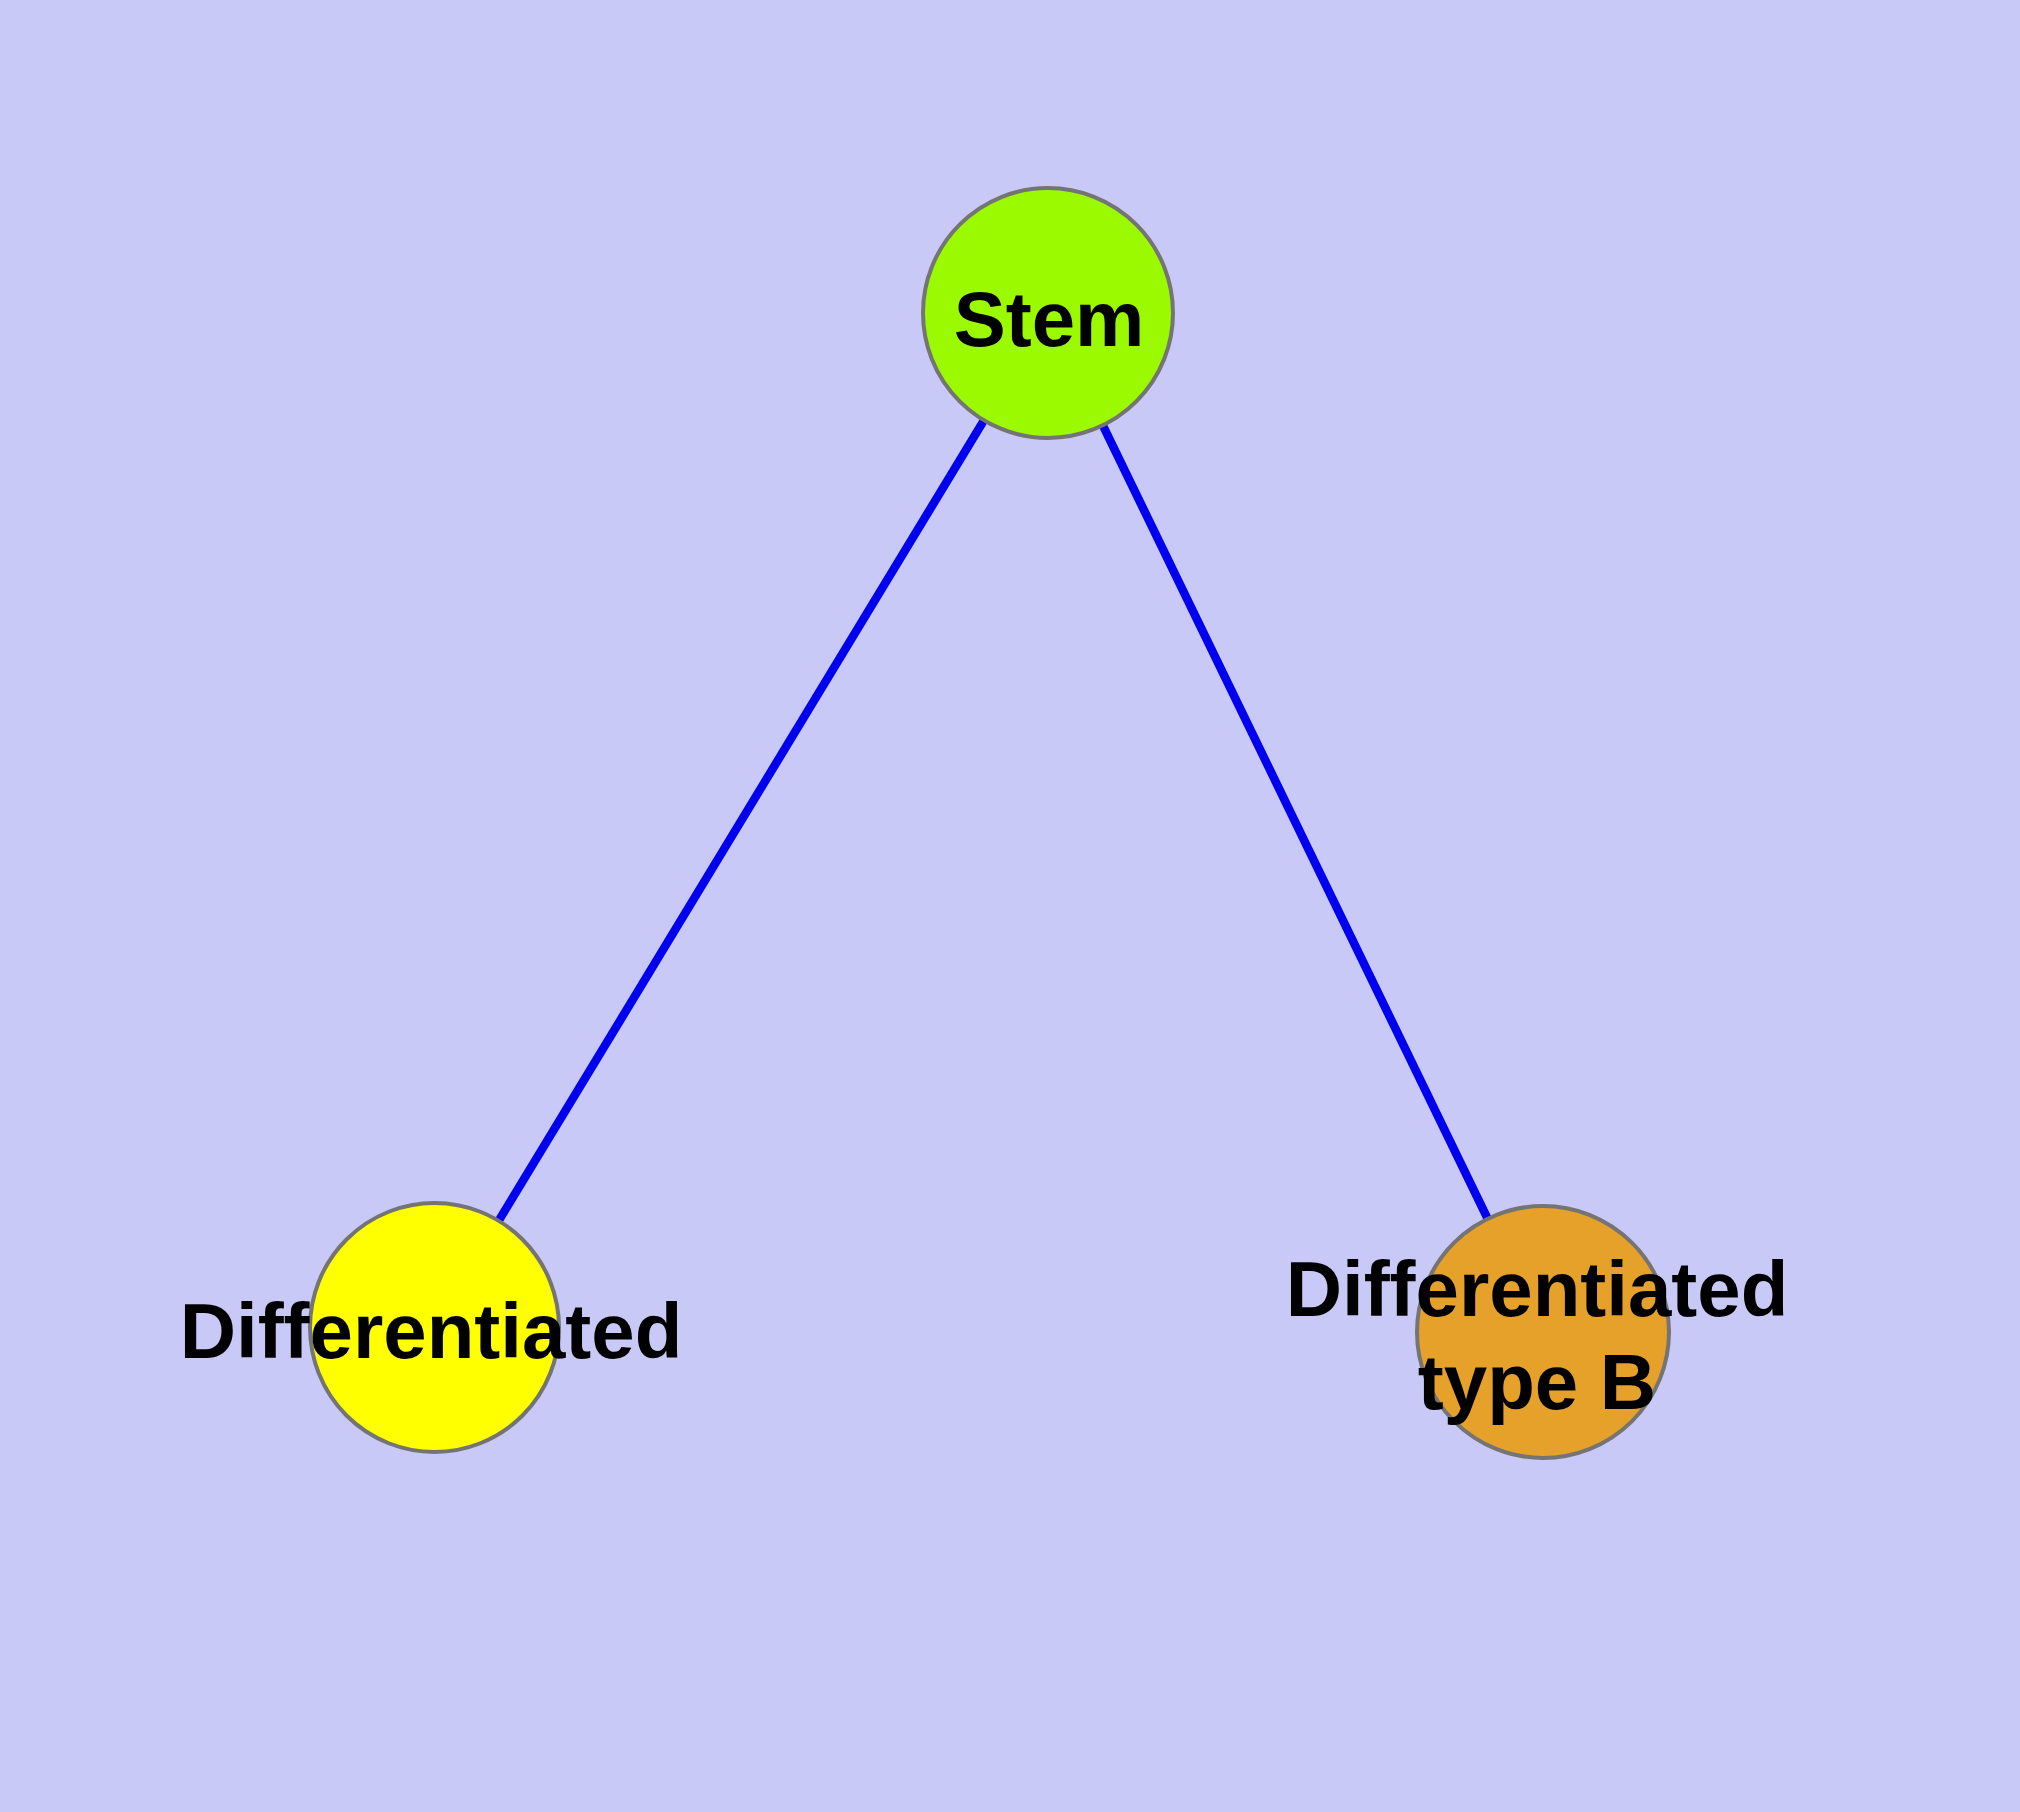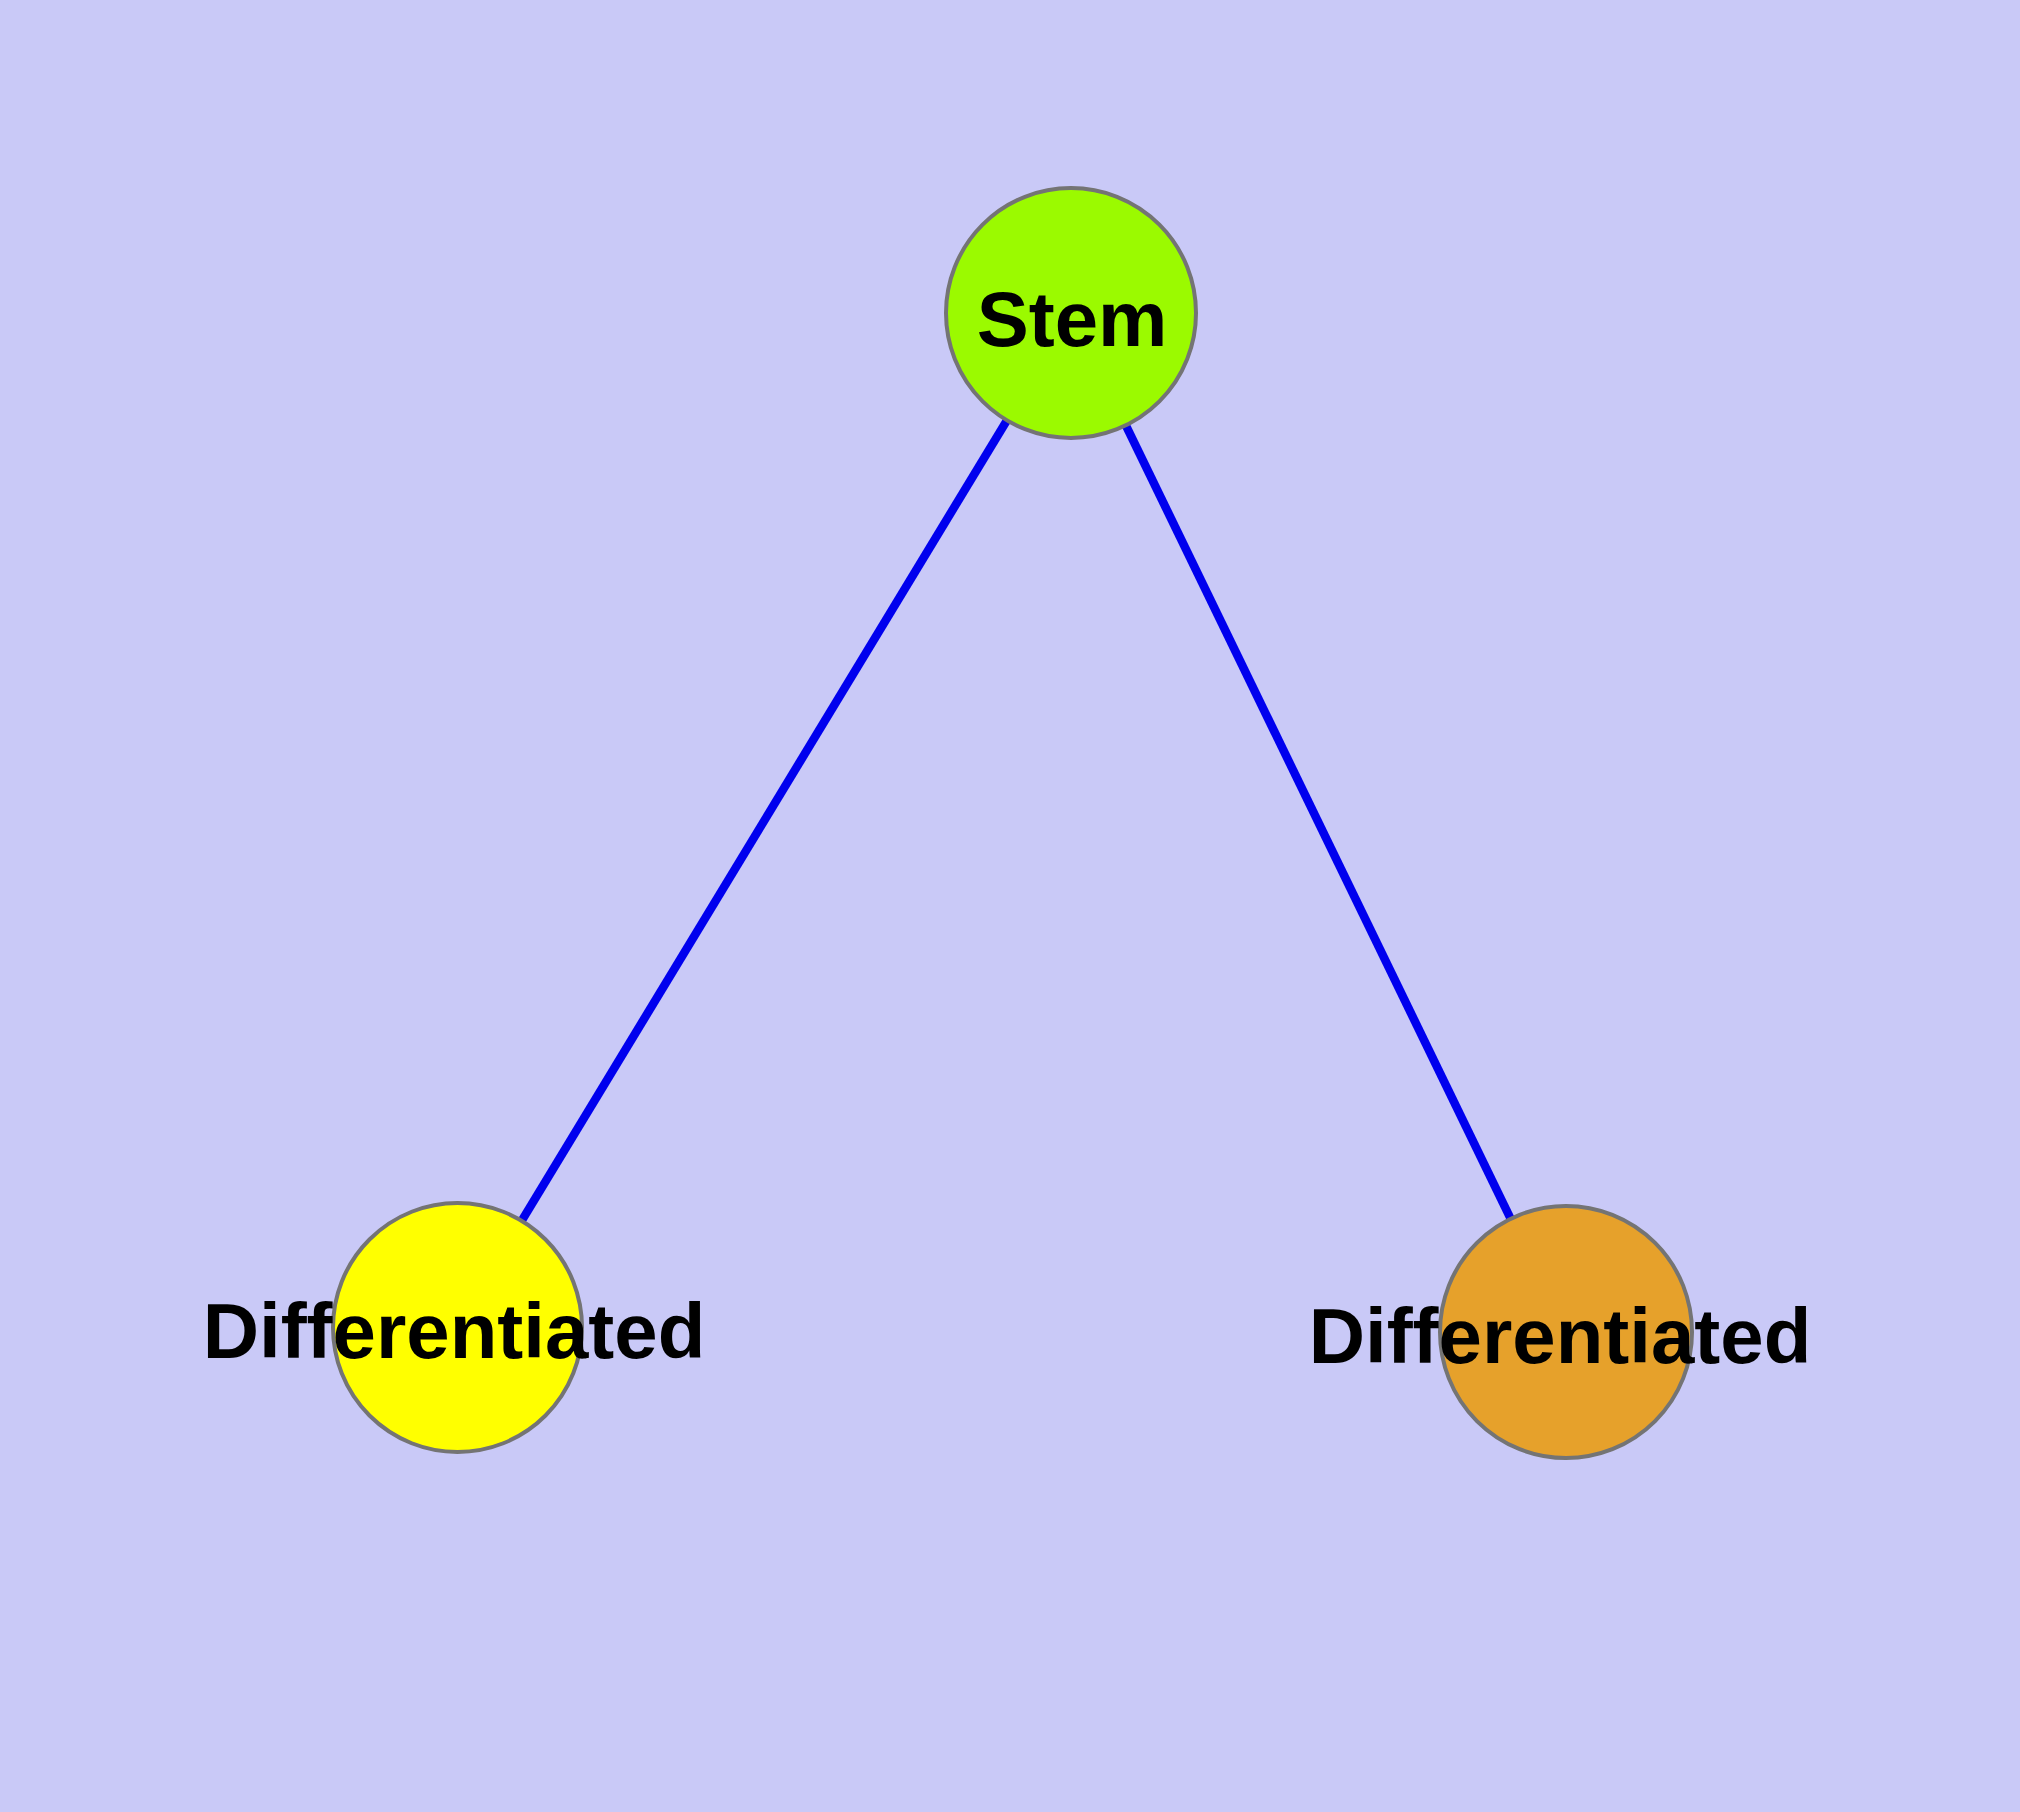--- a/index.html
+++ b/index.html
@@ -9,21 +9,20 @@
   body {
     width: 2021px;
     height: 1812px;
     overflow: hidden;
     position: relative;
     font-family: "Liberation Sans", sans-serif;
   }
   .canvas {
     position: absolute;
     inset: 0;
-    margin-left: 23px;
   }
   .edges-layer {
     position: absolute;
     left: 0;
     top: 0;
     z-index: 1;
   }
   .node {
     position: absolute;
     border-style: solid;
@@ -63,16 +62,17 @@
   <div class="node-label" style="left: 1049px; top: 319px; color: rgb(0, 0, 0);">
     <span class="label-line">Stem</span>
   </div>
 
   <div class="node-label" style="left: 431px; top: 1331px; color: rgb(0, 0, 0);">
     <span class="label-line">Differentiated</span>
   </div>
 
   <div class="node-label" style="left: 1537px; top: 1336px; color: rgb(0, 0, 0);">
     <span class="label-line">Differentiated</span>
+    <span class="label-line">type B</span>
   </div>
 
 </div>
 
 
 </body></html>

